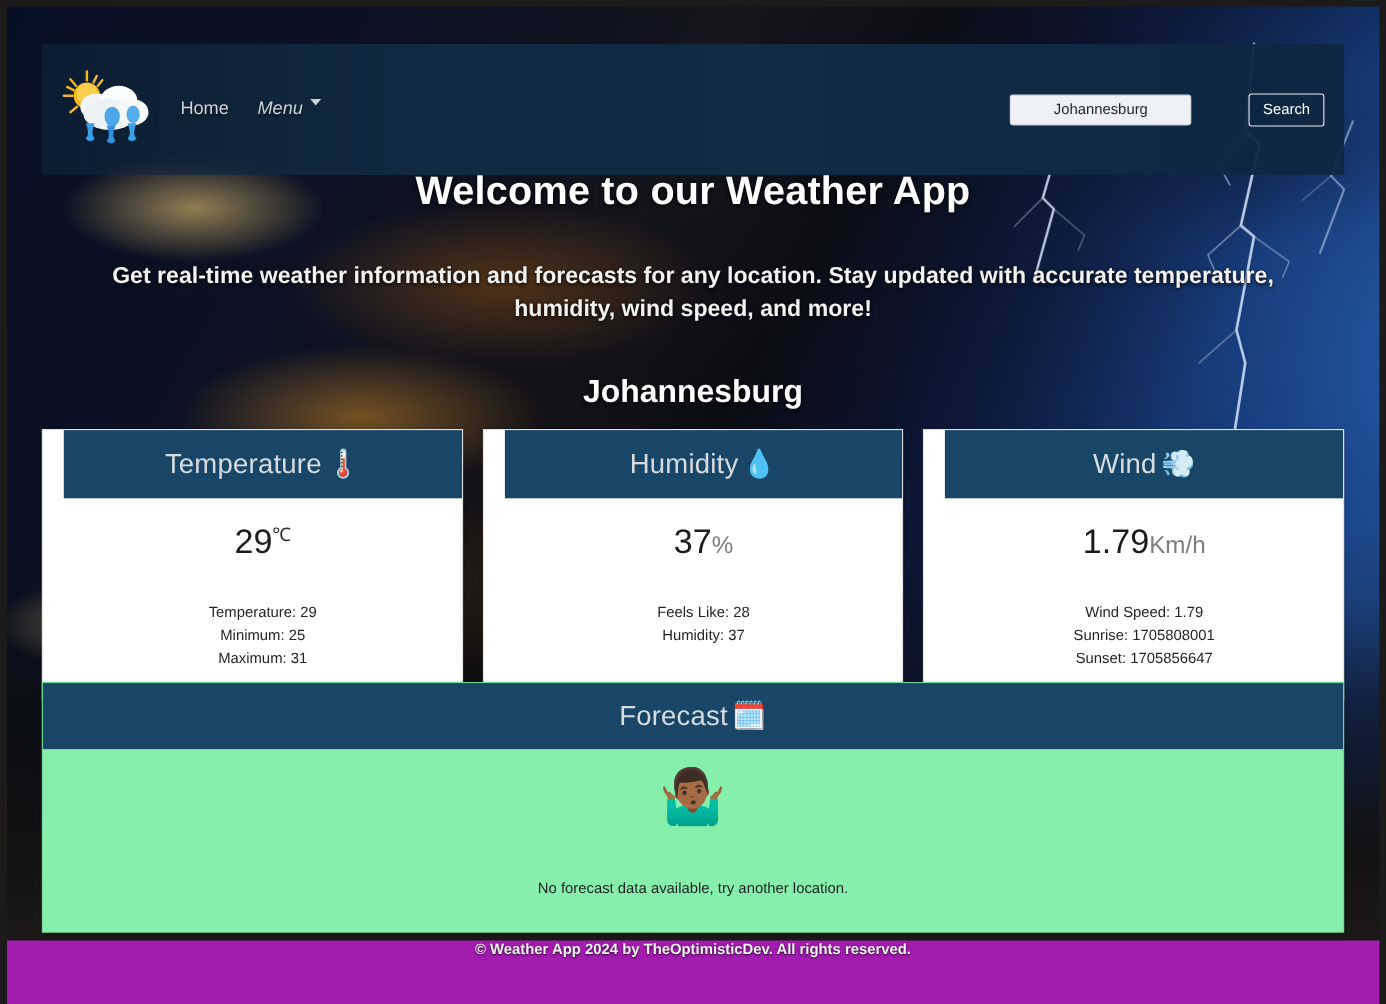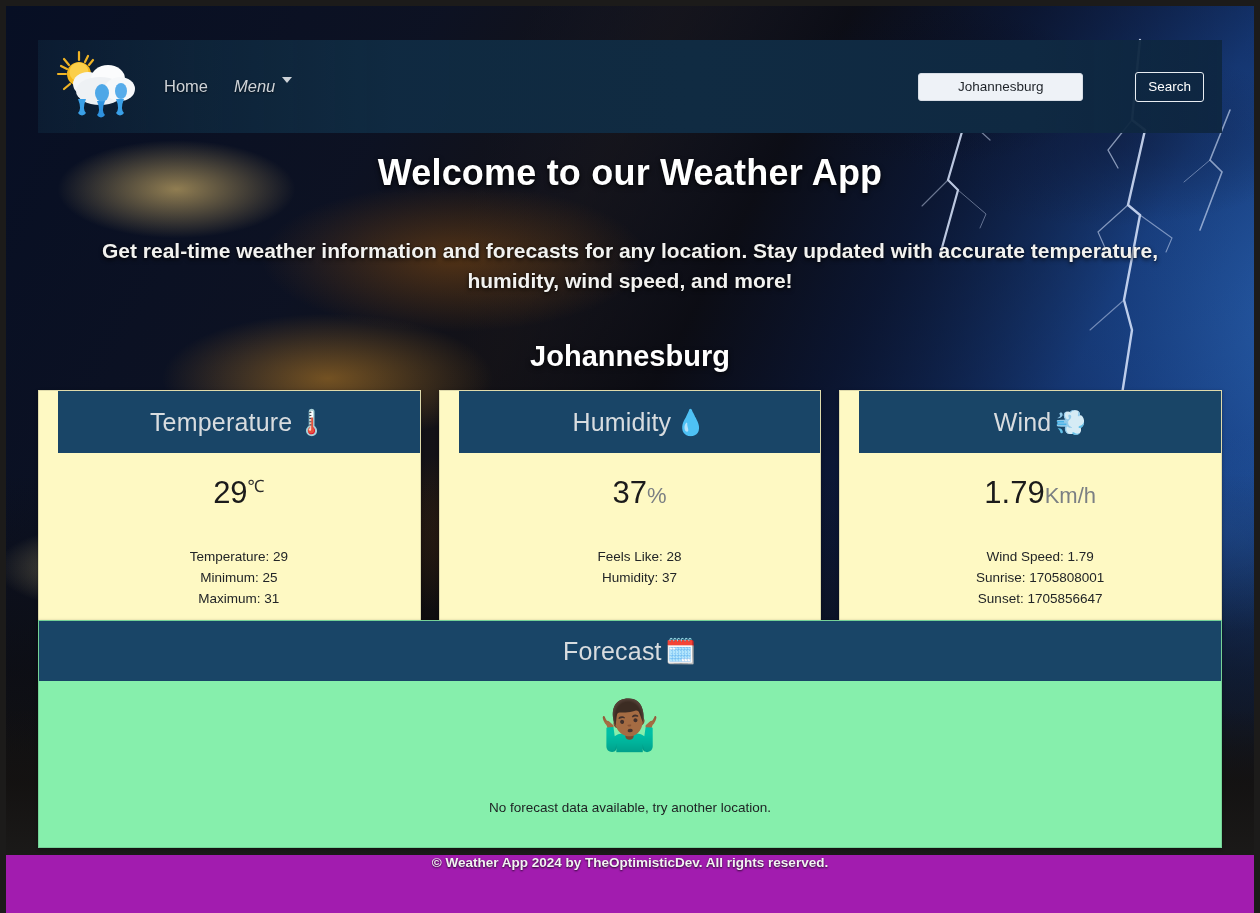--- a/index.html
+++ b/index.html
@@ -60,21 +60,21 @@
 
   
   .frame-top { position:absolute; left:0; top:0; width:1260px; height:6px; background:#1c1b1a; z-index: 60;}
   .frame-left { position:absolute; left:0; top:0; width:6px; height:913px; background:#1c1b1a; z-index: 60;}
   .frame-right { position:absolute; right:0; top:0; width:6px; height:913px; background:#1c1b1a; z-index: 60;}
 
   
   .navbar {
     position: absolute;
     left: 38px; top: 40px;
-    width: 1184px; height: 93px;
+    width: 1184px; height: 119px;
     background: linear-gradient(90deg,
        rgba(16,43,66,0.48) 0%,
        rgba(15,40,62,0.80) 13%,
        rgba(16,43,66,0.97) 30%,
        rgba(16,43,66,1) 55%,
        rgba(15,41,66,1) 84%,
        rgba(14,38,64,0.92) 100%);
     display: flex;
     align-items: center;
     padding: 0 18px 0 8px;
@@ -157,21 +157,21 @@
   .cards {
     position: absolute;
     left: 38px; top: 390px;
     width: 1184px;
     display: flex;
     gap: 18px;
     z-index: 15;
   }
   .card {
     flex: 1 1 0;
-    background: #fef9c3;
+    background: #ffffff;
     border: 1px solid rgba(0,0,0,0.12);
     box-shadow: 0 1px 3px rgba(0,0,0,0.35);
     overflow: hidden;
     padding-left: 19px;
   }
   .card-head {
     background: #194567;
     height: 62px;
     display: flex;
     align-items: center;

